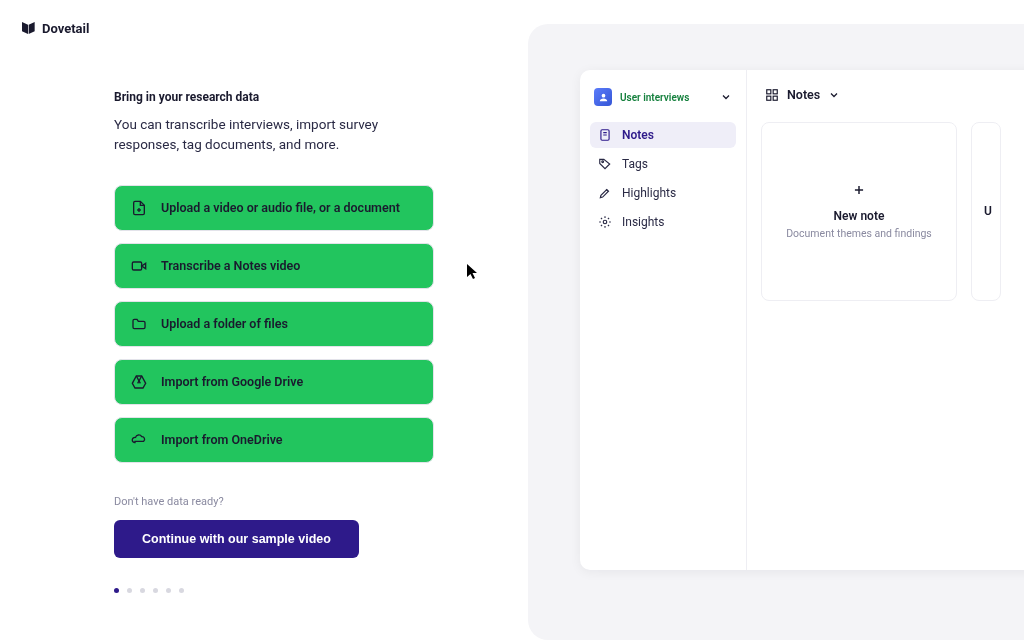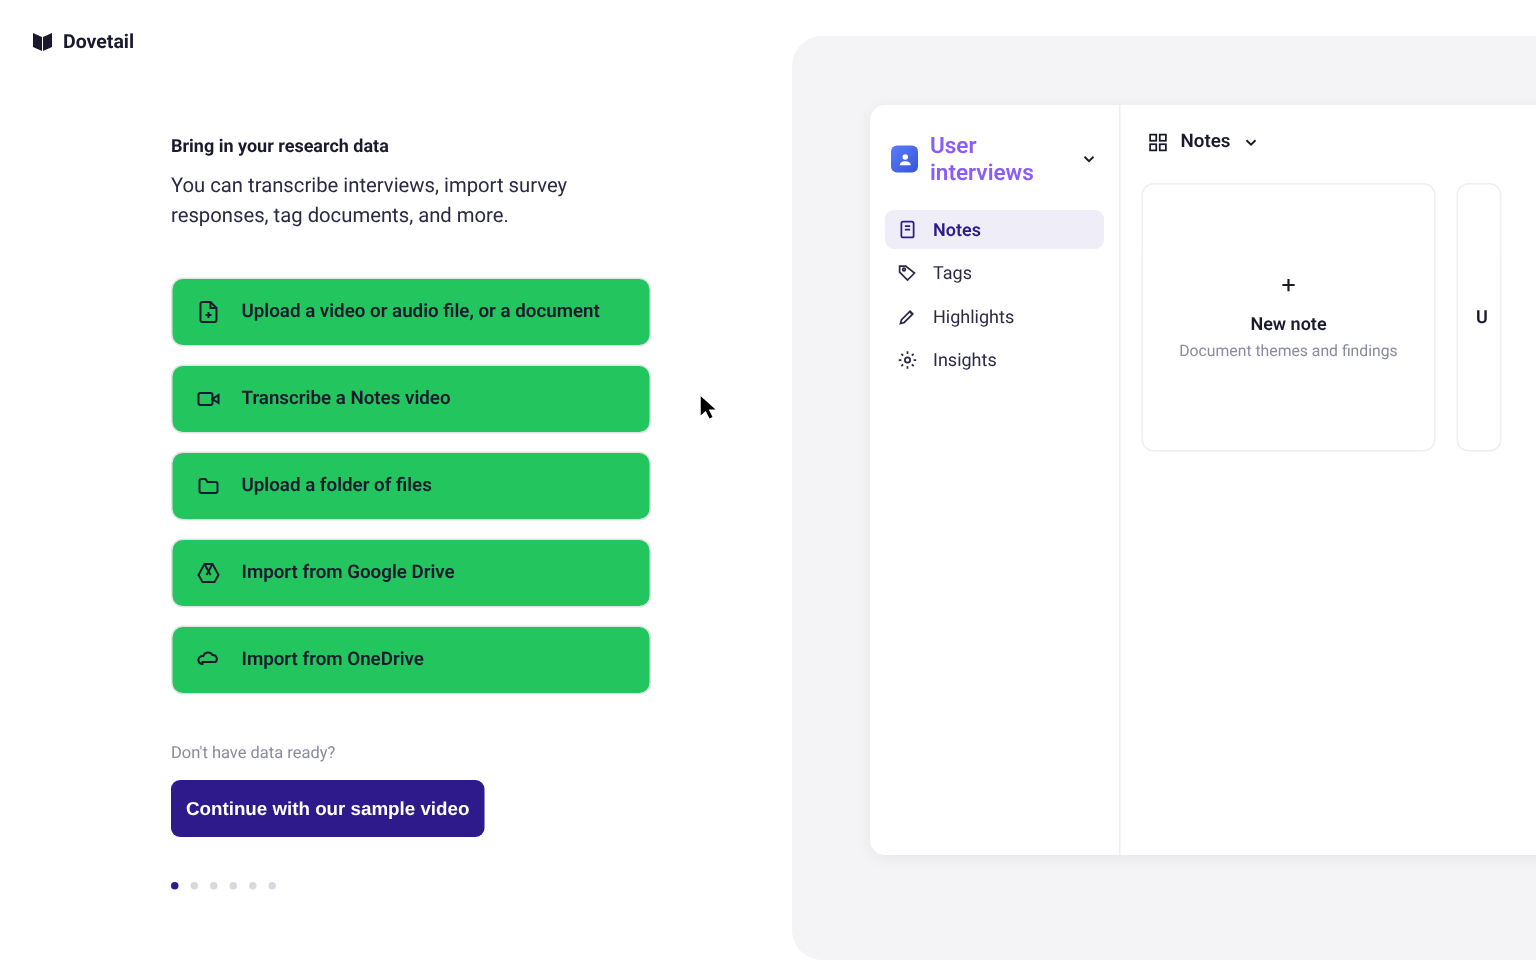--- a/index.html
+++ b/index.html
@@ -77,21 +77,21 @@
     font-size: 11px;
     color: #8a8aa0;
     margin-top: 32px;
     margin-bottom: 12px;
   }
   .cta {
     background: #2e1a8a;
     color: #fff;
     border: none;
     border-radius: 6px;
-    padding: 12px 10px;
+    padding: 12px 28px;
     font-size: 12.5px;
     font-weight: 600;
     cursor: pointer;
   }
   .pagination {
     display: flex;
     gap: 8px;
     margin-top: 30px;
   }
   .dot {
@@ -141,23 +141,23 @@
     width: 18px;
     height: 18px;
     border-radius: 4px;
     background: linear-gradient(135deg, #5b7cfa, #3556d6);
     display: flex;
     align-items: center;
     justify-content: center;
     font-size: 10px;
   }
   .project-name {
-    font-size: 15px;
-    font-weight: 600;
-    color: #8b5cf6;
+    font-size: 10px;
+    font-weight: 600;
+    color: #15803d;
     flex: 1;
   }
   .chevron {
     color: #1a1a2e;
     display: flex;
   }
   .nav-item {
     display: flex;
     align-items: center;
     gap: 10px;

